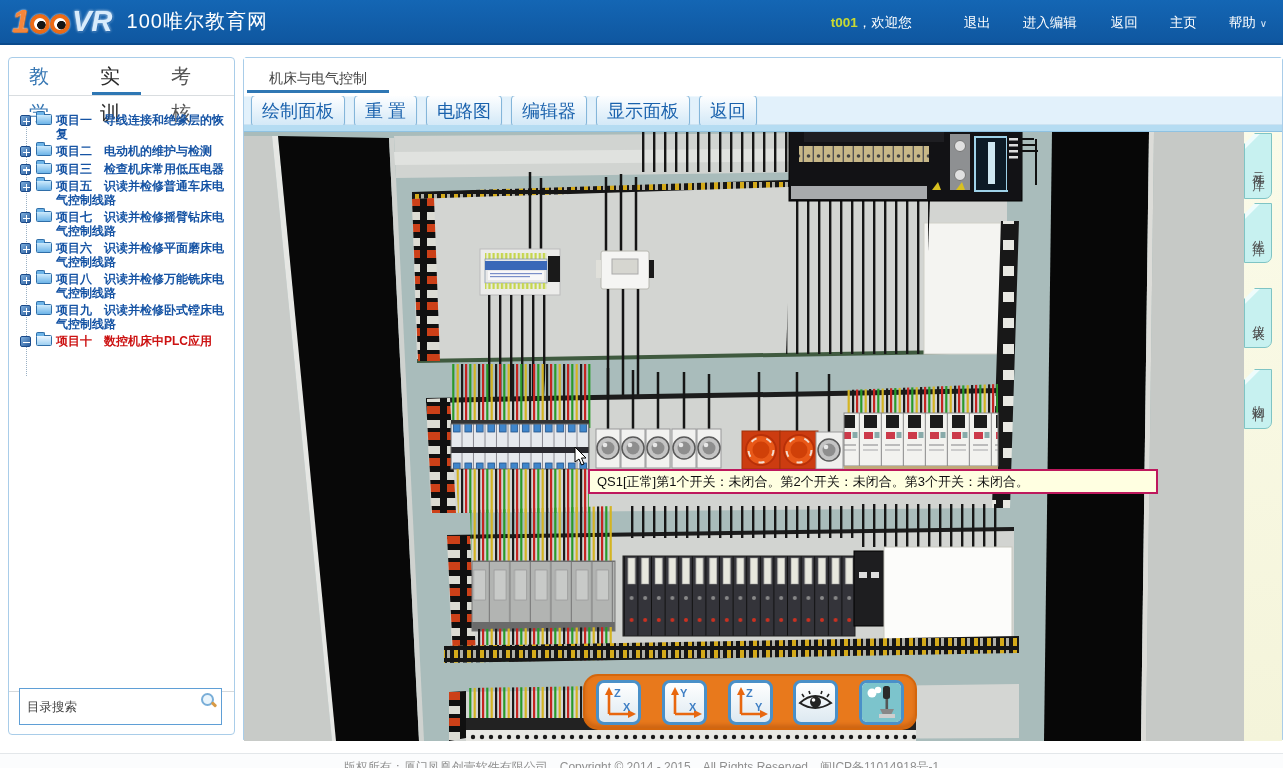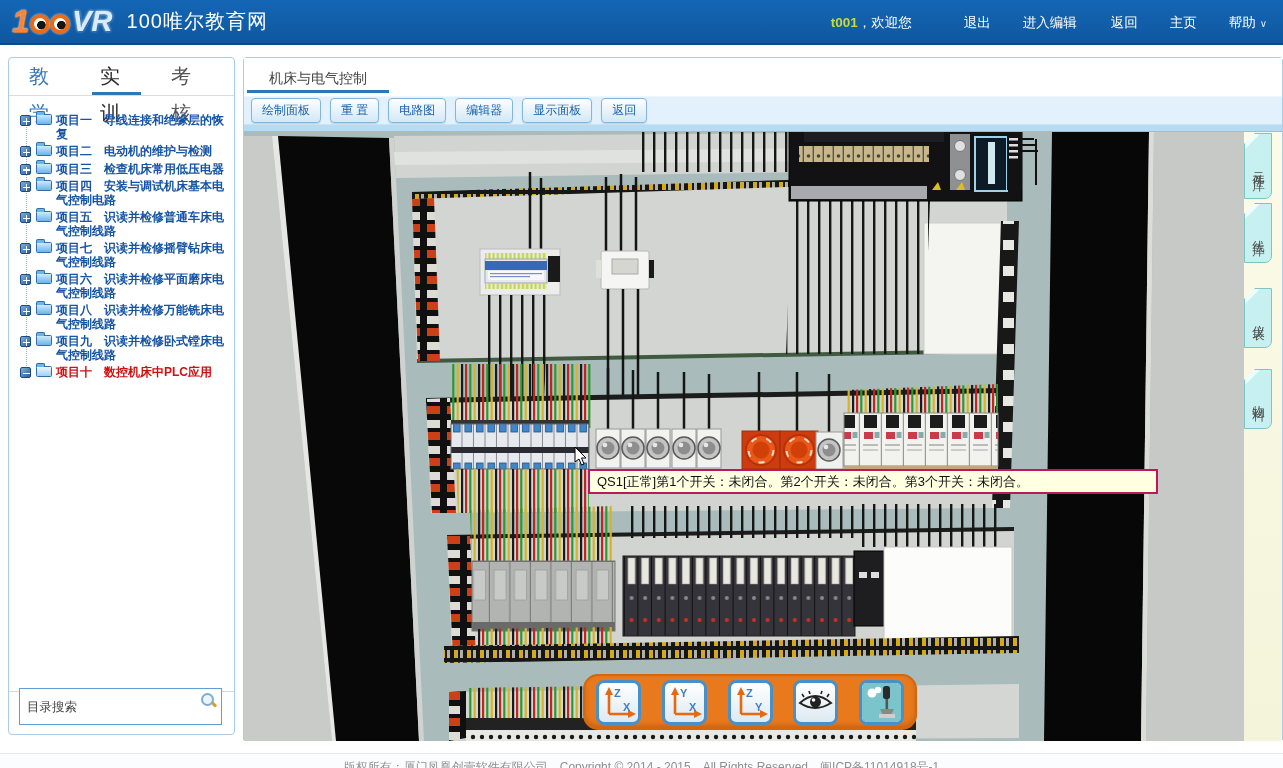--- a/index.html
+++ b/index.html
@@ -63,21 +63,21 @@
        background:#d89a45;transform:rotate(45deg);border-radius:1px;}
 
   
   .content{position:absolute;left:243px;top:57px;width:1040px;height:683px;background:#0ea5e9;
        border:1px solid #a9cde9;border-radius:4px 4px 0 0;}
   .c-tabbar{position:relative;height:38px;background:#fff;}
   .c-tab{display:inline-block;margin-left:3px;padding:0 22px;height:35px;line-height:40px;
        font-size:14px;color:#444;border-bottom:3px solid #2e77b4;cursor:pointer;}
   .c-toolbar{height:29px;background:#e2f1fb;border-top:1px solid #eef7fd;
        border-bottom:1px solid #cde3f2;display:flex;align-items:center;padding-left:7px;}
-  .tb-btn{margin-right:9px;padding:3px 10px;font-size:12px;color:#1a62ad;
+  .tb-btn{margin-right:9px;padding:3px 10px;font-size:18px;color:#1a62ad;
        border:1px solid #84b6da;border-radius:4px;cursor:pointer;
        background:linear-gradient(180deg,#fdfeff,#d2e8f7);box-shadow:0 1px 1px rgba(120,170,210,.4);}
 
   
   .vp{position:absolute;left:0;top:67px;width:1038px;height:616px;background:#a9bcbb;overflow:hidden;}
   .vp-topstrip{position:absolute;left:0;top:0;width:1038px;height:7px;background:#b5dcf2;
        border-bottom:1px solid #8fc2e2;z-index:5;}
   .scene{position:absolute;left:0;top:7px;width:1000px;height:609px;}
   .vp-right{position:absolute;right:0;top:7px;bottom:0;width:38px;z-index:6;
        background:linear-gradient(180deg,#fbfbe9,#f4f4da);}
@@ -138,21 +138,20 @@
     <div class="side-tabs">
       <span class="side-tab t0">教学</span>
       <span class="side-tab t1">实训</span>
       <span class="side-tab t2">考核</span>
     </div>
     <div class="tree">
       <div class="guide"></div>
       <div class="tree-item"><span class="toggle plus"></span><span class="folder"></span><span>项目一　导线连接和绝缘层的恢复</span></div>
       <div class="tree-item"><span class="toggle plus"></span><span class="folder"></span><span>项目二　电动机的维护与检测</span></div>
       <div class="tree-item"><span class="toggle plus"></span><span class="folder"></span><span>项目三　检查机床常用低压电器</span></div>
-      <div class="tree-item"><span class="toggle plus"></span><span class="folder"></span><span>项目四　安装与调试机床基本电气控制电路</span></div>
       <div class="tree-item"><span class="toggle plus"></span><span class="folder"></span><span>项目五　识读并检修普通车床电气控制线路</span></div>
       <div class="tree-item"><span class="toggle plus"></span><span class="folder"></span><span>项目七　识读并检修摇臂钻床电气控制线路</span></div>
       <div class="tree-item"><span class="toggle plus"></span><span class="folder"></span><span>项目六　识读并检修平面磨床电气控制线路</span></div>
       <div class="tree-item"><span class="toggle plus"></span><span class="folder"></span><span>项目八　识读并检修万能铣床电气控制线路</span></div>
       <div class="tree-item"><span class="toggle plus"></span><span class="folder"></span><span>项目九　识读并检修卧式镗床电气控制线路</span></div>
       <div class="tree-item selected"><span class="toggle"></span><span class="folder"></span><span>项目十　数控机床中PLC应用</span></div>
     </div>
     <div class="side-sep"></div>
     <div class="search-wrap">
       <input class="search-input" placeholder="目录搜索" style="">

